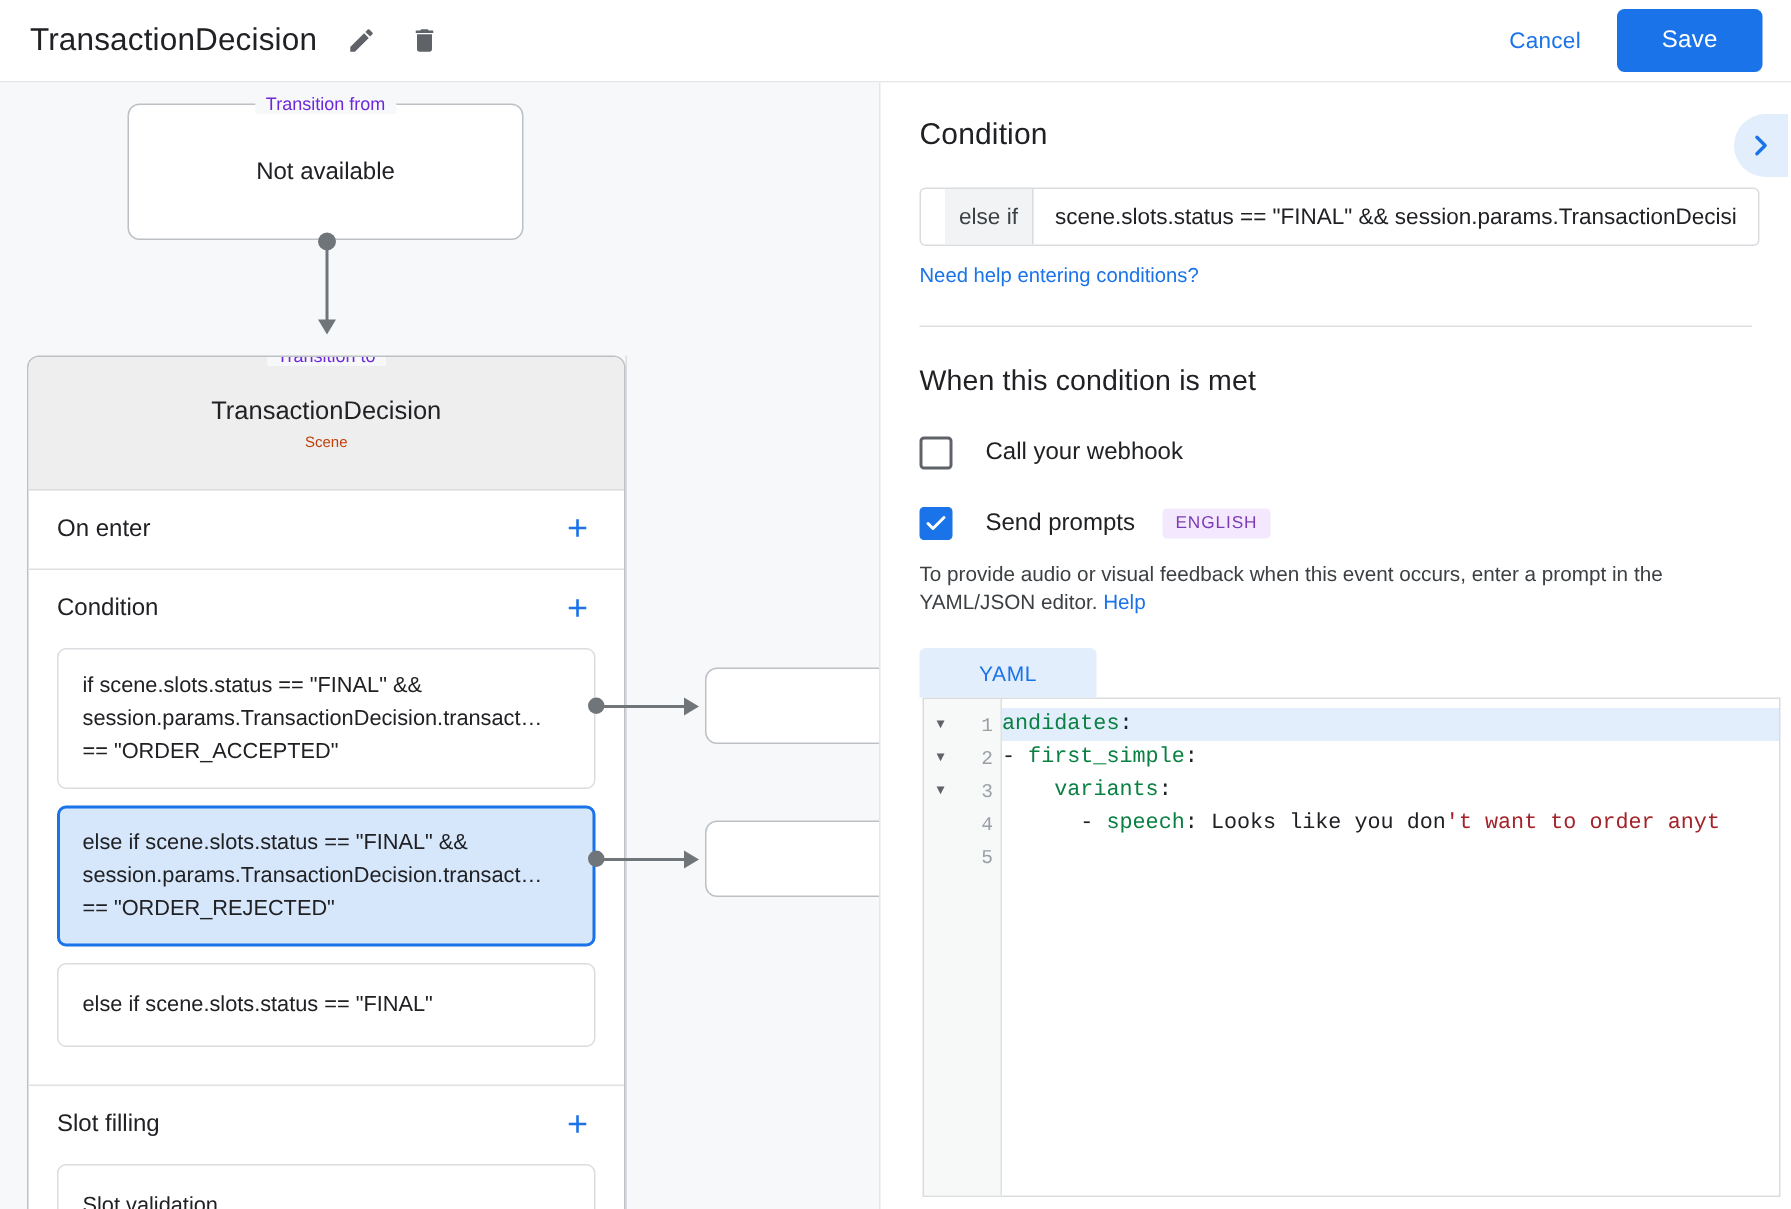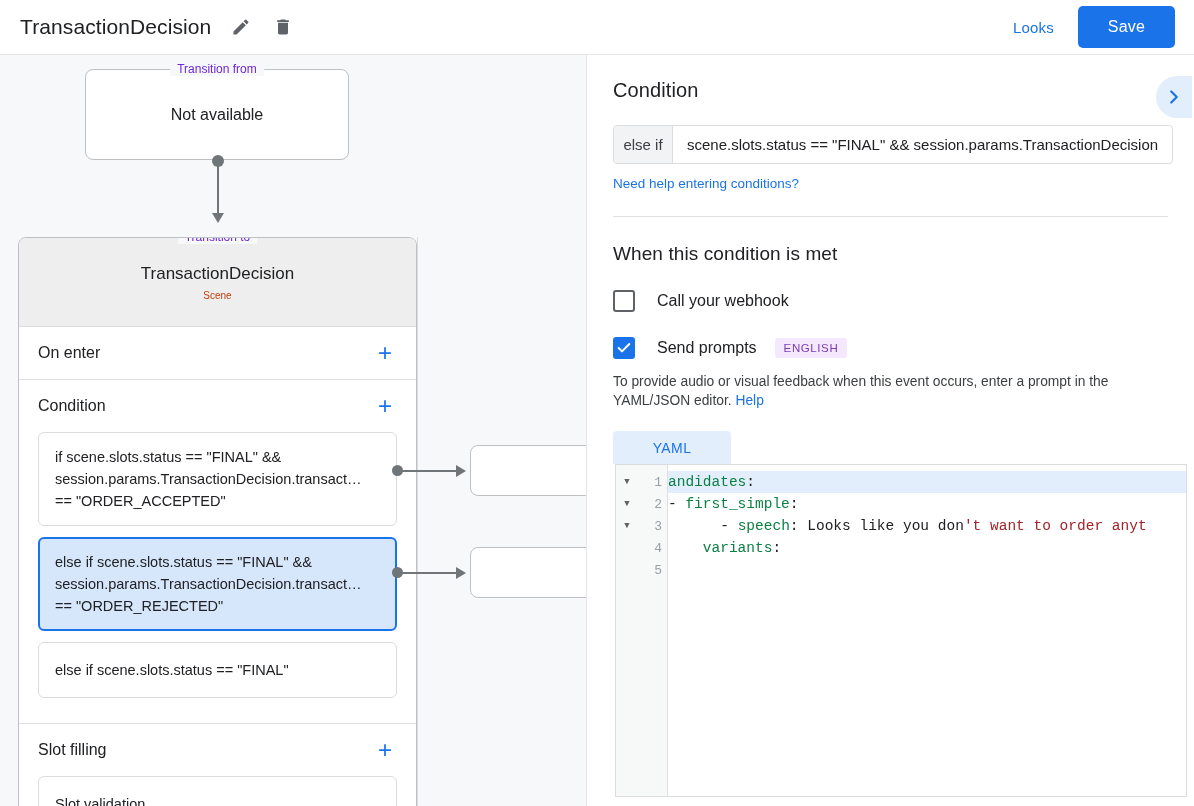--- a/index.html
+++ b/index.html
@@ -242,20 +242,21 @@
 
   .cond-row {
     display: flex;
     margin-top: 23px;
     border: 1px solid #dadce0;
     border-radius: 4px;
     height: 39px;
     overflow: hidden;
     background: #ffffff;
     width: 560px;
+    padding-left: 16px;
   }
   .cond-prefix {
     background: #f1f3f4;
     border-right: 1px solid #dadce0;
     display: flex; align-items: center; justify-content: center;
     width: 59px;
     font-size: 15px;
     color: #3c4043;
     flex: 0 0 59px;
   }
@@ -414,21 +415,21 @@
   </div>
 
   <div class="topbar-icon">
     <svg width="20" height="20" viewBox="0 0 24 24" fill="currentColor">
         <path d="M6 19c0 1.1.9 2 2 2h8c1.1 0 2-.9 2-2V7H6v12zM19 4h-3.5l-1-1h-5l-1 1H5v2h14V4z"></path>
       </svg>
   </div>
 
   <div class="topbar-spacer"></div>
 
-  <button class="btn-cancel">Looks</button>
+  <button class="btn-cancel">Cancel</button>
   <button class="btn-save">Save</button>
 </div>
 
 <div class="canvas">
 
   <div class="canvas-vline"></div>
 
   <div class="fset" id="transition-from">
     <span class="fset-legend">Transition from</span>
     <div class="fset-body">Not available</div>
@@ -568,19 +569,19 @@
             <span class="gnum">4</span>
           </div>
           <div class="gline">
             <span class="fold"></span>
             <span class="gnum">5</span>
           </div>
         </div>
       <div class="code" id="code">
           <div class="cline hl"><span class="tok-key">andidates</span><span class="tok-plain">:</span></div>
           <div class="cline"><span class="tok-plain">- </span><span class="tok-key">first_simple</span><span class="tok-plain">:</span></div>
+          <div class="cline"><span class="tok-plain">    </span><span class="tok-key">variants</span><span class="tok-plain">:</span></div>
           <div class="cline"><span class="tok-plain">      - </span><span class="tok-key">speech</span><span class="tok-plain">: </span><span class="tok-plain">Looks like you don</span><span class="tok-str">'t want to order anyt</span></div>
-          <div class="cline"><span class="tok-plain">    </span><span class="tok-key">variants</span><span class="tok-plain">:</span></div>
           <div class="cline">&nbsp;</div>
         </div>
     </div>
   </div>
 </div>
 
 </body></html>

